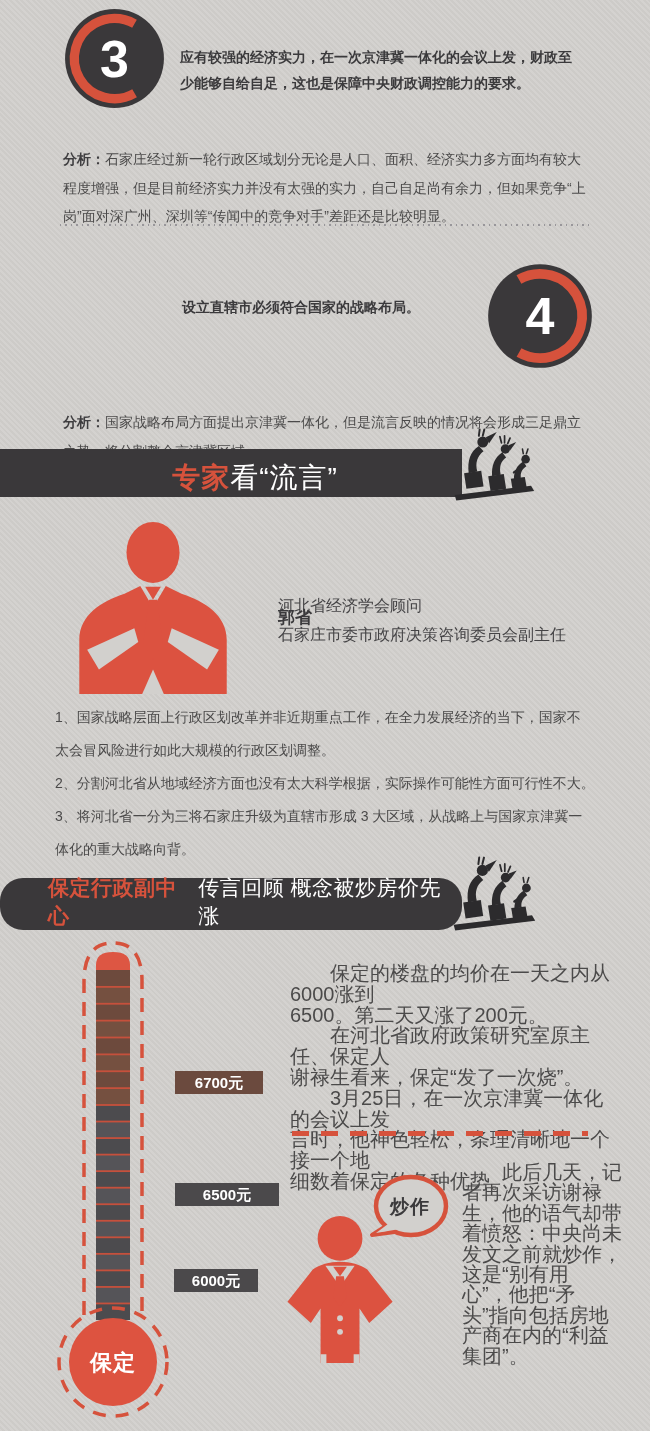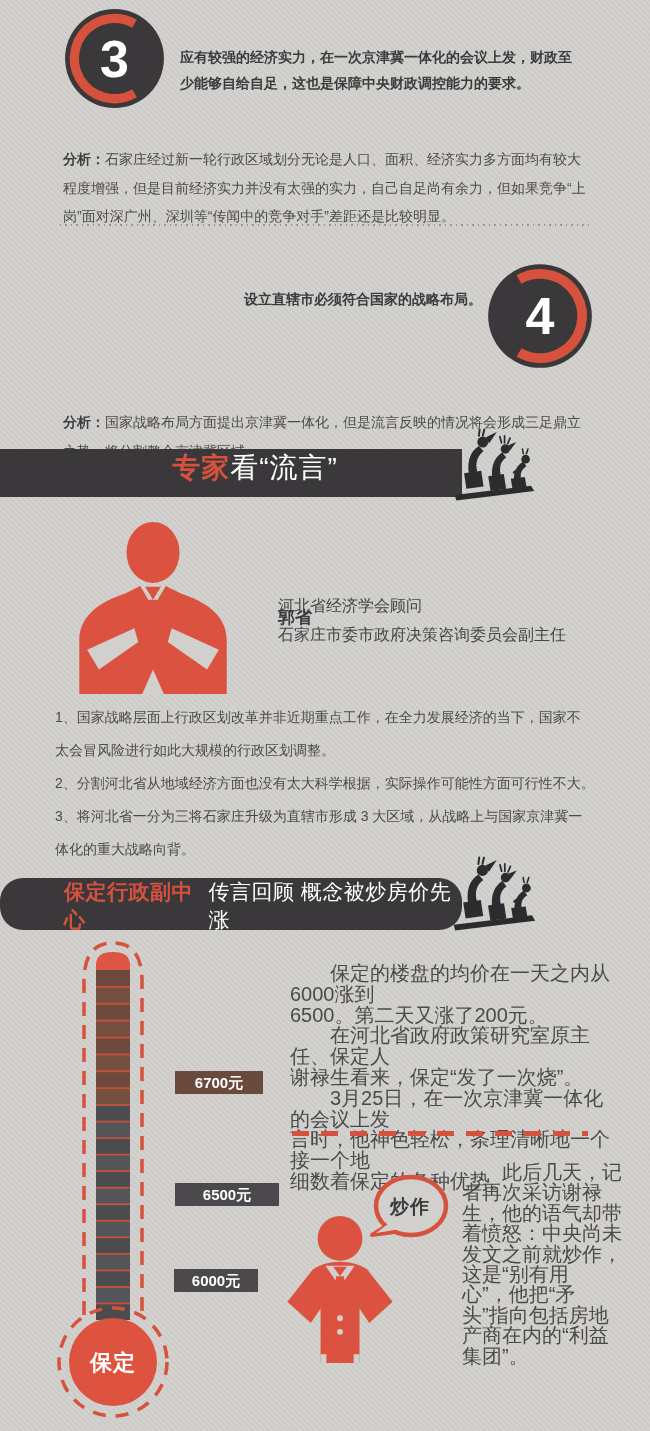--- a/index.html
+++ b/index.html
@@ -19,25 +19,25 @@
     position:absolute; inset:0; display:flex; align-items:center; justify-content:center;
     color:#fff; font-weight:bold; font-size:52px; line-height:1;
   }
   
   .headline{position:absolute; font-weight:bold; color:#3b3a3c; font-size:14px; line-height:26px;}
   .analysis{position:absolute; font-size:14px; line-height:28.5px; color:#4b4a4a; margin:4px;}
   .analysis b{color:#3f3e40;}
   .dotted-divider{position:absolute; left:60px; top:224px; width:533px; height:2px;
     background:repeating-linear-gradient(90deg,#98969a 0 1.5px, transparent 1.5px 5.5px);}
   
-  .banner{position:absolute; left:0; width:462px; background:#3a383a; display:flex; align-items:flex-start;}
+  .banner{position:absolute; left:0; width:462px; background:#3a383a; display:flex; align-items:flex-end;}
   .banner .hl{color:#d6523c; font-weight:bold;}
   .banner .wh{color:#fff; font-weight:normal;}
   .banner1{top:449px; height:48px; justify-content:center; padding-left:48px; font-size:28px; letter-spacing:1px;}
-  .banner2{top:878px; height:52px; padding-left:64px; font-size:21px; letter-spacing:.5px;border-radius:23px;}
+  .banner2{top:878px; height:52px; padding-left:48px; font-size:21px; letter-spacing:.5px;border-radius:23px;}
   
   .expert-line{position:absolute; left:278px; font-size:16px; color:#454446;margin-top:43px;}
   .expert-name{position:absolute; left:278px; font-size:17px; font-weight:bold; color:#3b3a3c;}
   .points{position:absolute; left:55px; top:701px; width:585px; font-size:14px; line-height:33px; color:#4b4a4a;}
   .points p{margin:0;}
   
   .price-label{
     position:absolute; height:23px; line-height:23px; text-align:center;
     color:#fff; font-weight:bold; font-size:15px;
   }
@@ -84,21 +84,21 @@
     <span class="num">3</span>
   </div>
   <div class="headline pre" style="left:180px; top:44px; width:450px;">应有较强的经济实力，在一次京津冀一体化的会议上发，财政至
 少能够自给自足，这也是保障中央财政调控能力的要求。</div>
   <p class="analysis pre" style="left:59px; top:141px; width:585px;"><b>分析：</b><span class="pre">石家庄经过新一轮行政区域划分无论是人口、面积、经济实力多方面均有较大
 程度增强，但是目前经济实力并没有太强的实力，自己自足尚有余力，但如果竞争“上
 岗”面对深广州、深圳等“传闻中的竞争对手”差距还是比较明显。</span></p>
 
   <div class="dotted-divider"></div>
 
-  <div class="headline" style="left:182px; top:286px; width:300px;text-align:right;">设立直辖市必须符合国家的战略布局。</div>
+  <div class="headline" style="left:182px; top:294px; width:300px;">设立直辖市必须符合国家的战略布局。</div>
   <div class="num-circle" style="left:486px; top:262px; width:108px; height:108px;">
     <svg width="108" height="108" viewBox="0 0 100 100">
       <circle cx="50" cy="50" r="48" fill="#3a383a"></circle>
       <circle cx="50" cy="50" r="39" fill="none" stroke="#d6523c" stroke-width="9" stroke-dasharray="163 82" transform="rotate(240 50 50)"></circle>
     </svg>
     <span class="num">4</span>
   </div>
   <p class="analysis pre" style="left:59px; top:404px; width:585px;"><b>分析：</b><span class="pre">国家战略布局方面提出京津冀一体化，但是流言反映的情况将会形成三足鼎立
 之势，将分割整个京津冀区域。</span></p>
 

